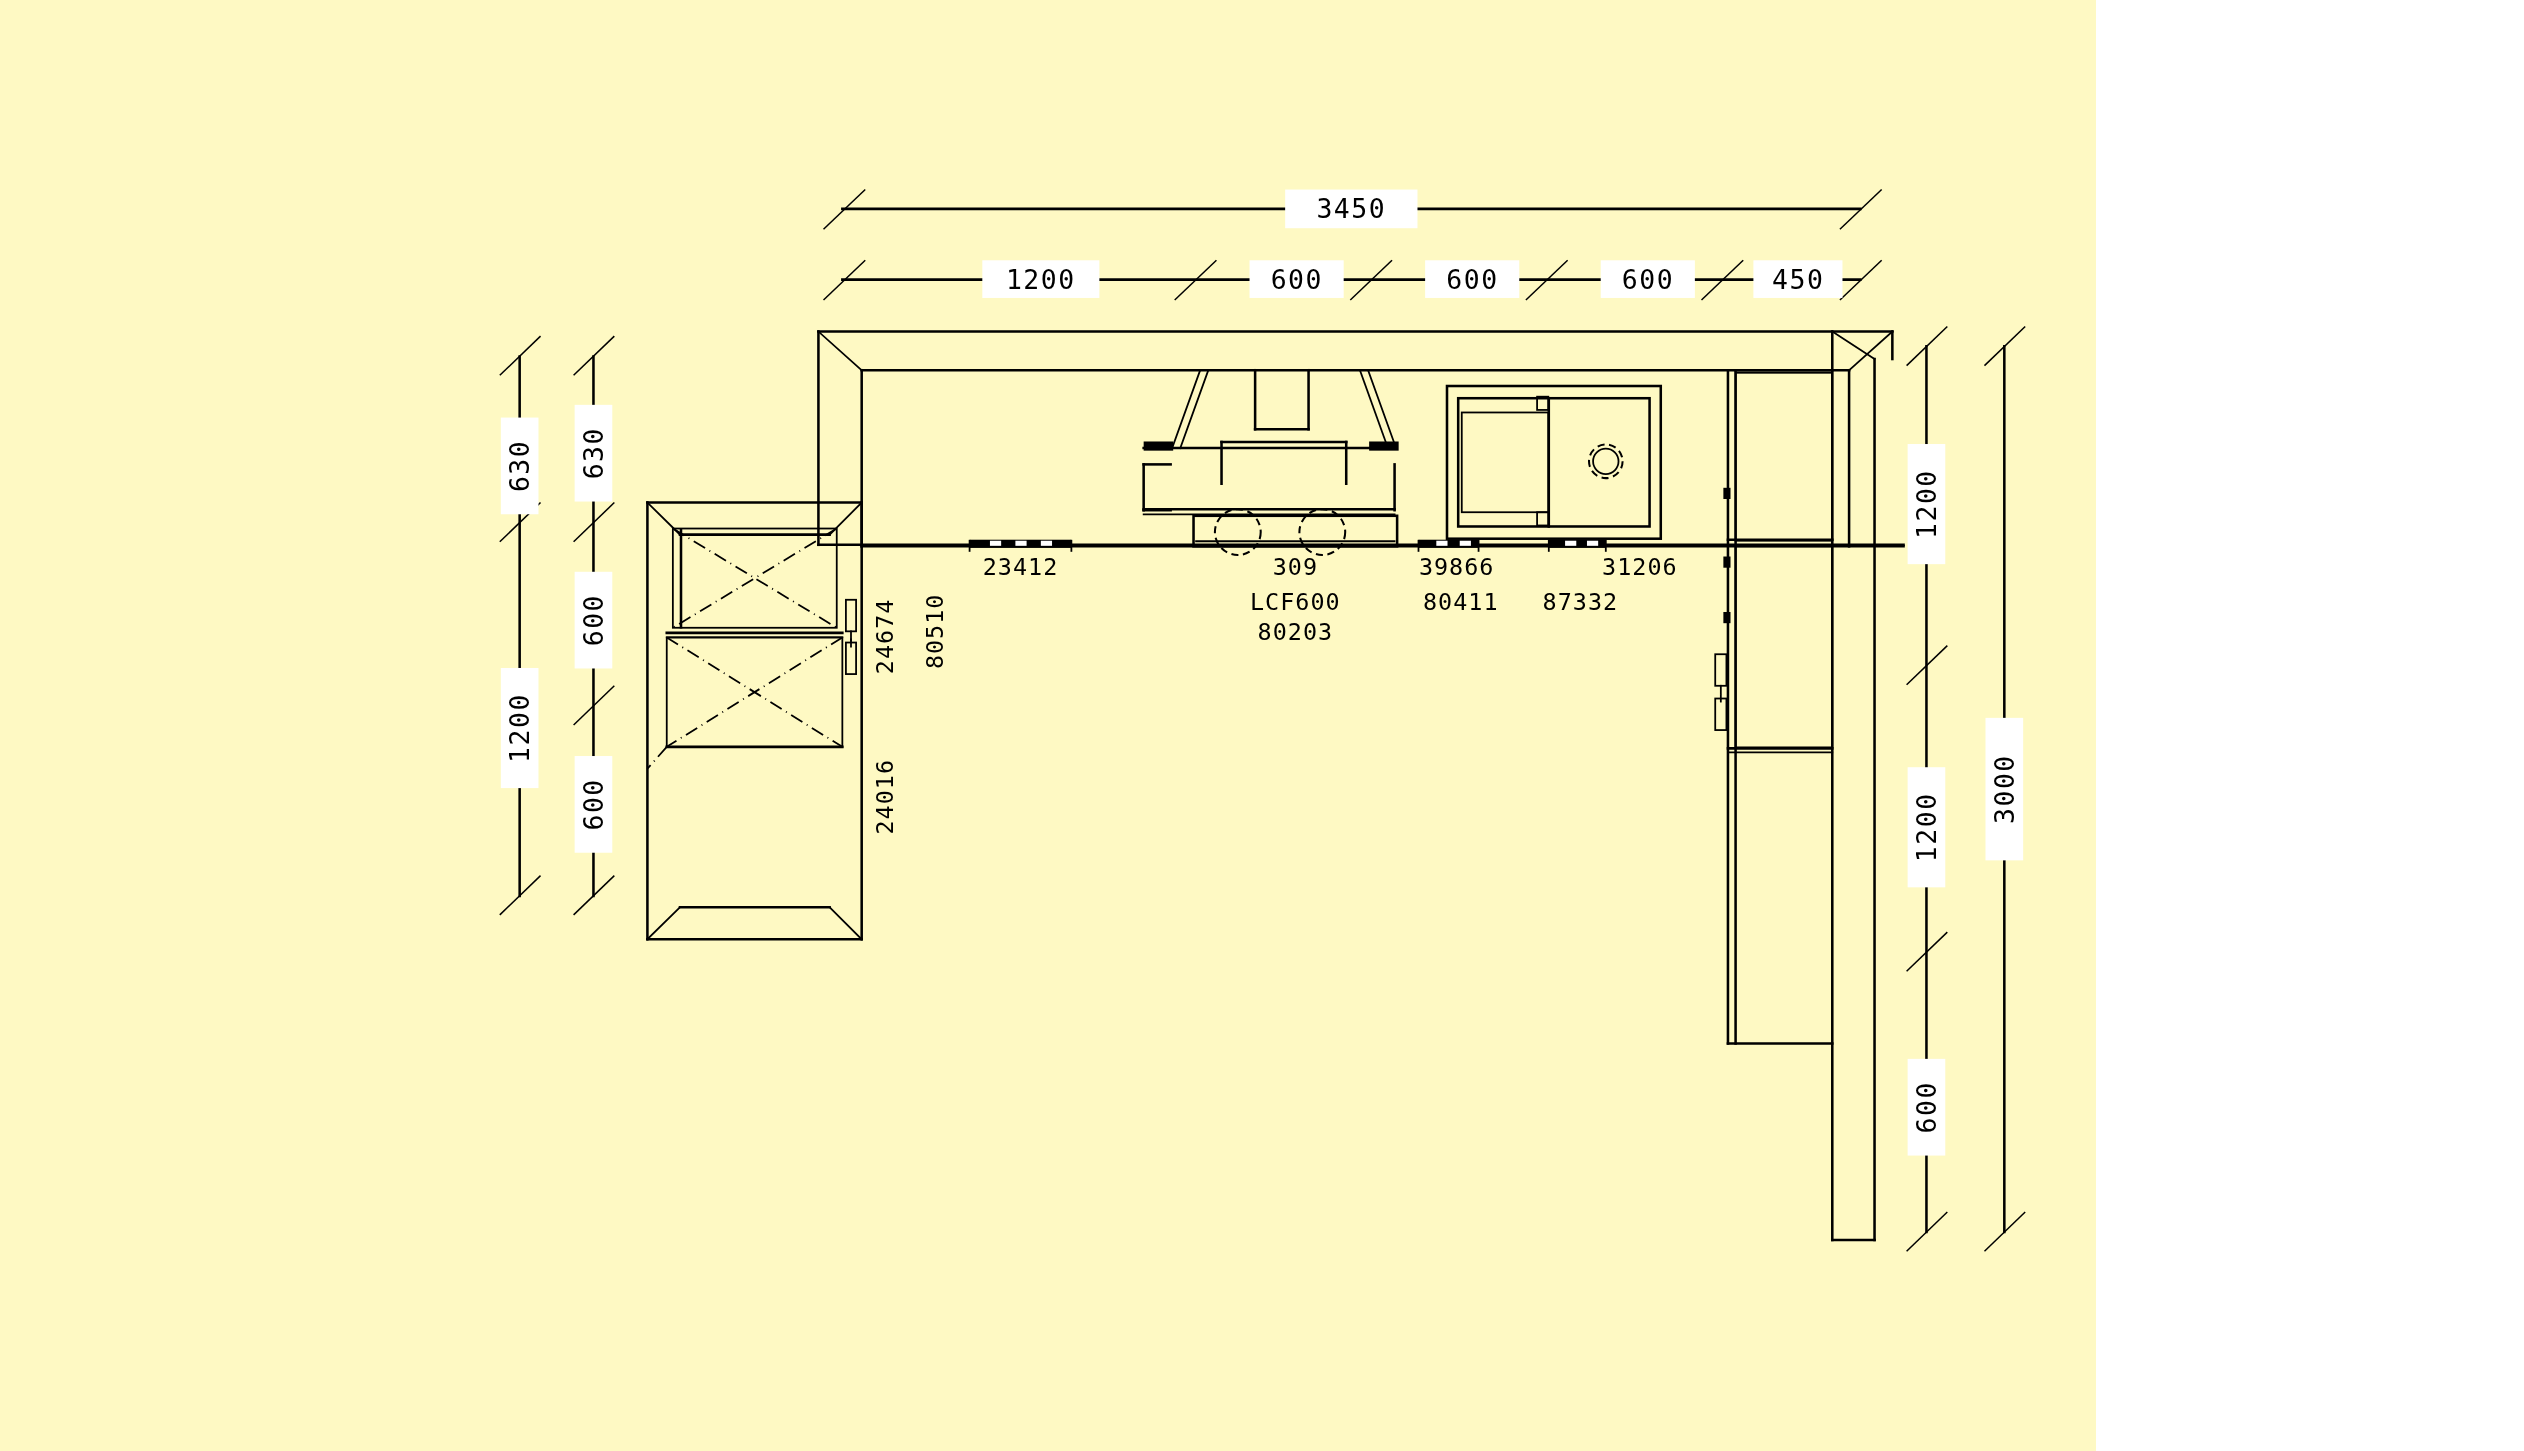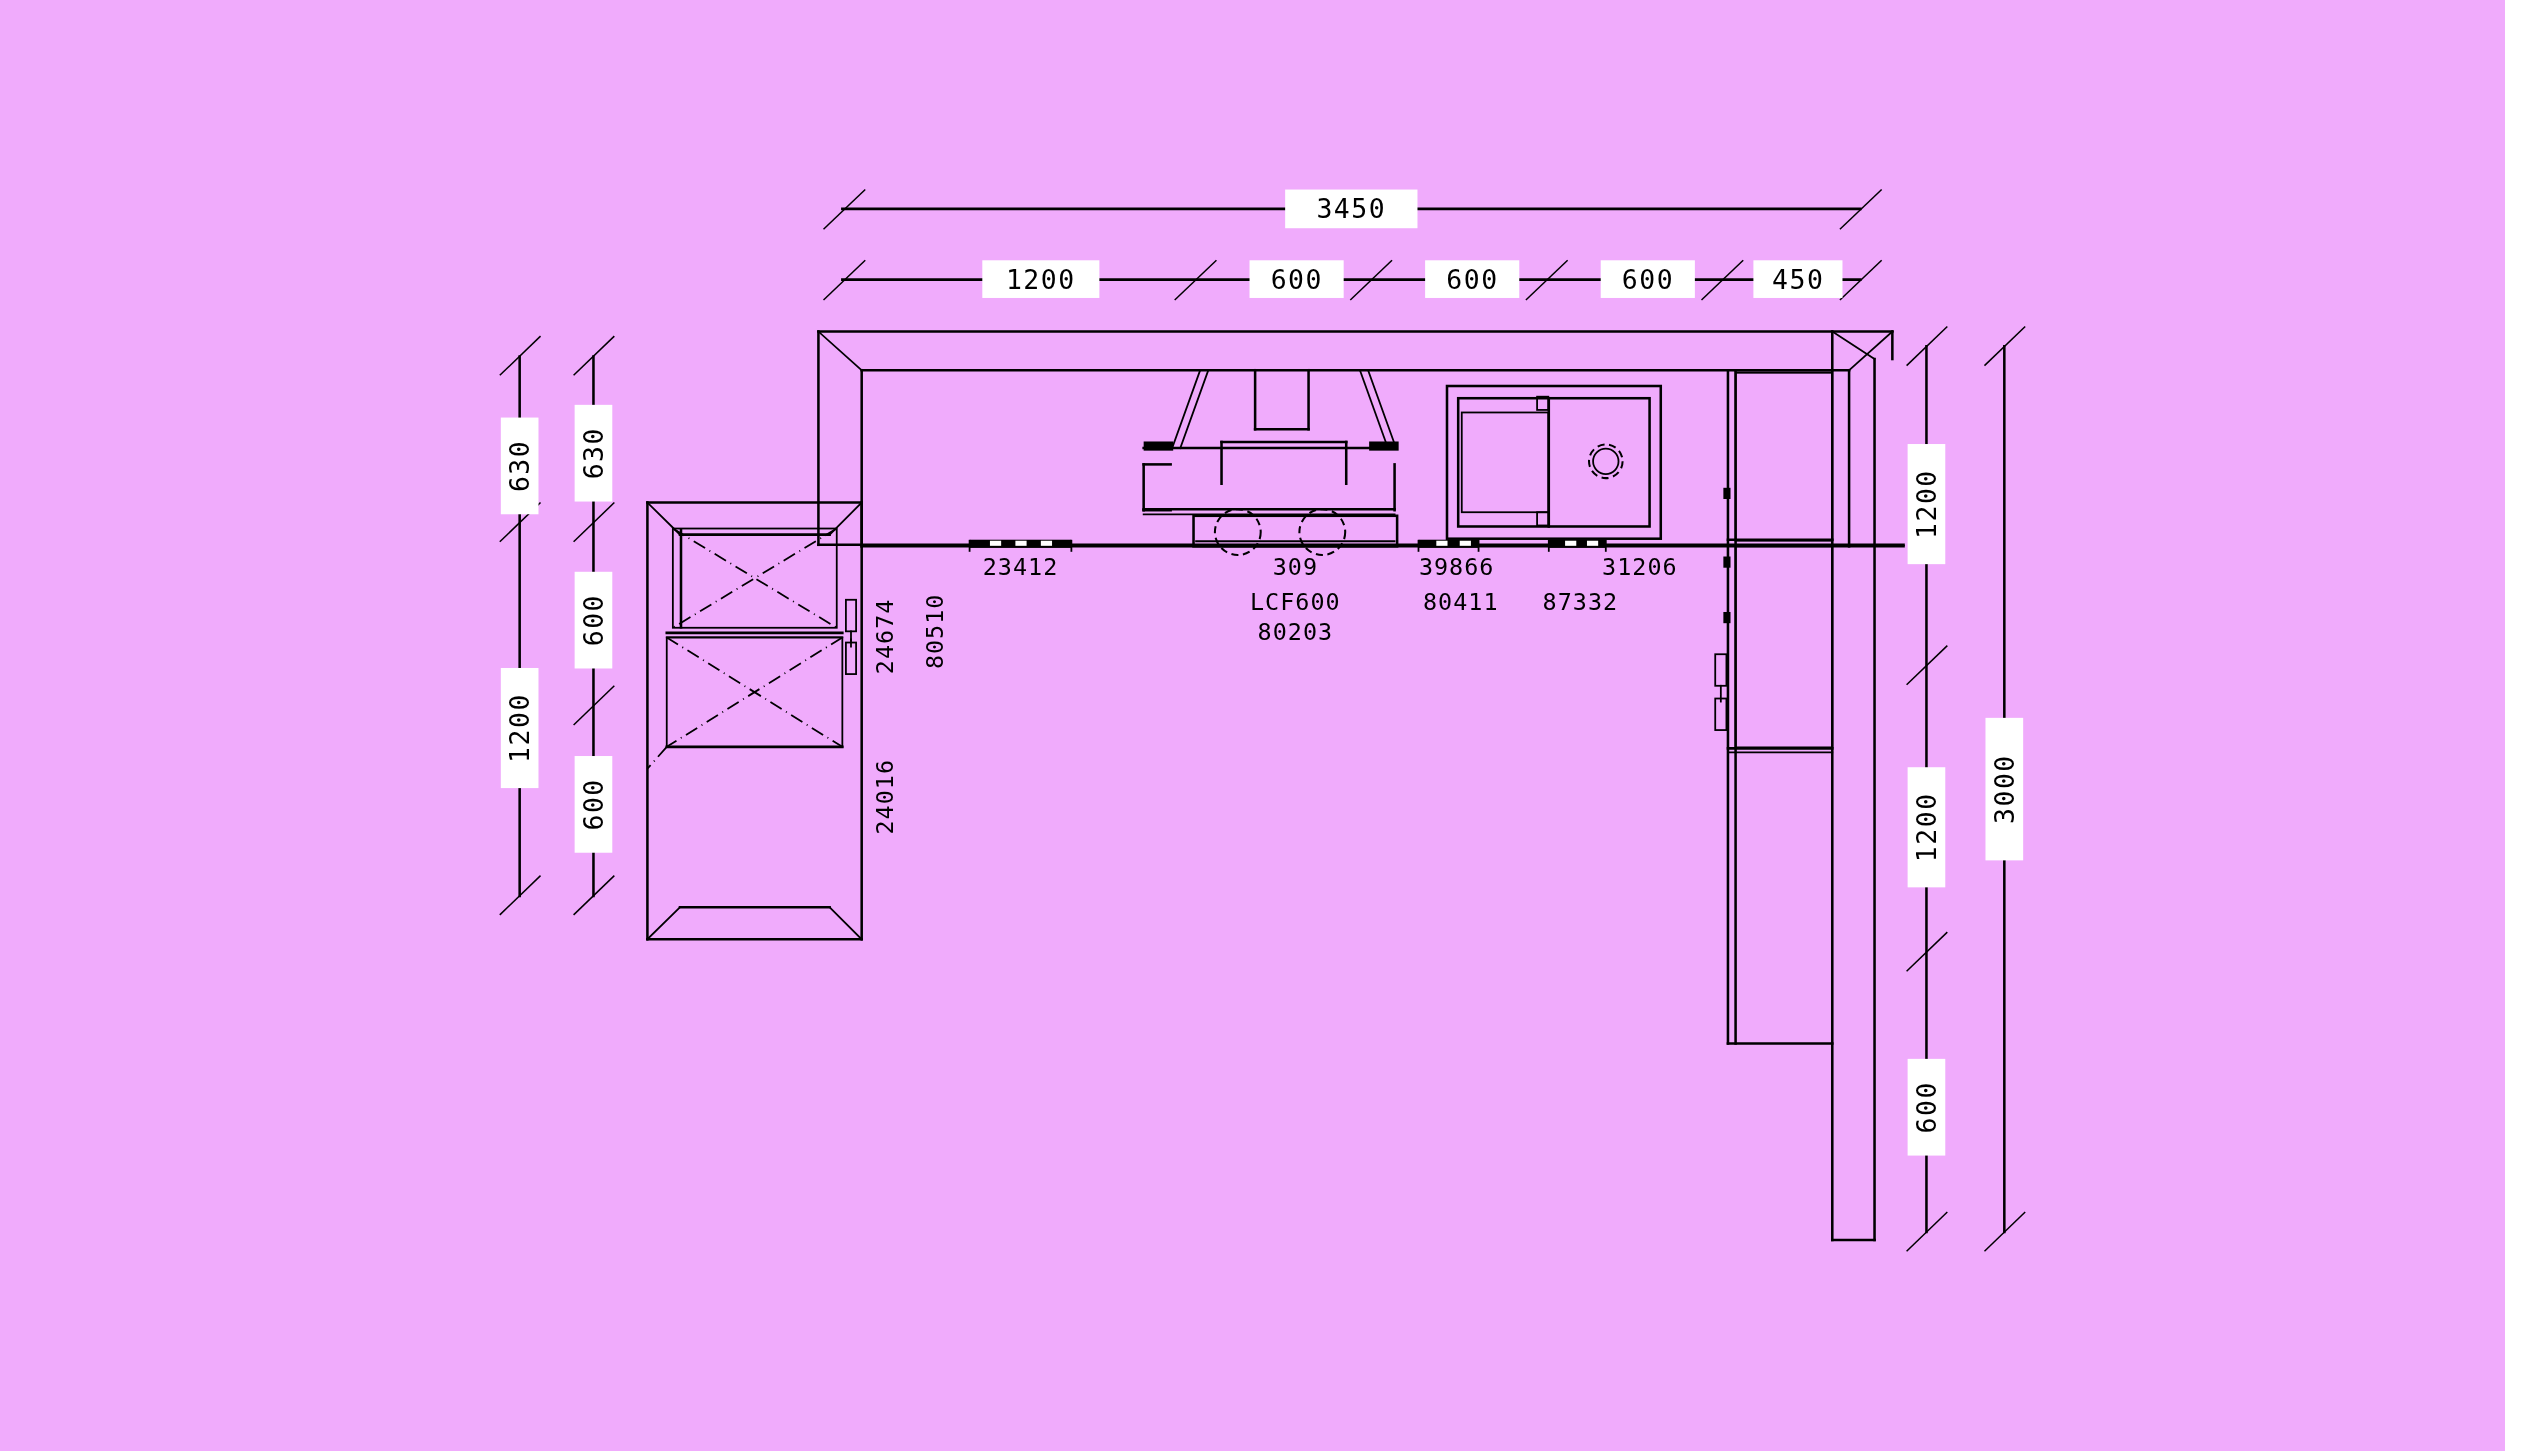--- a/index.html
+++ b/index.html
@@ -9,23 +9,23 @@
     background: #ffffff;
   }
   body {
     width: 2525px;
     height: 1452px;
     font-family: "Liberation Sans", sans-serif;
     overflow: hidden;
   }
   #drawing-root {
     position: relative;
-    width: 2505px;
+    width: 2096px;
     height: 1452px;
-    background: #f0abfc;
+    background: #fef9c3;
   }
   svg#cad-canvas {
     position: absolute;
     left: 0;
     top: 0;
     width: 2525px;
     height: 1452px;
     display: block;
   }
   .ln      { stroke: #000000; stroke-width: 5; fill: none; stroke-linecap: square; }

